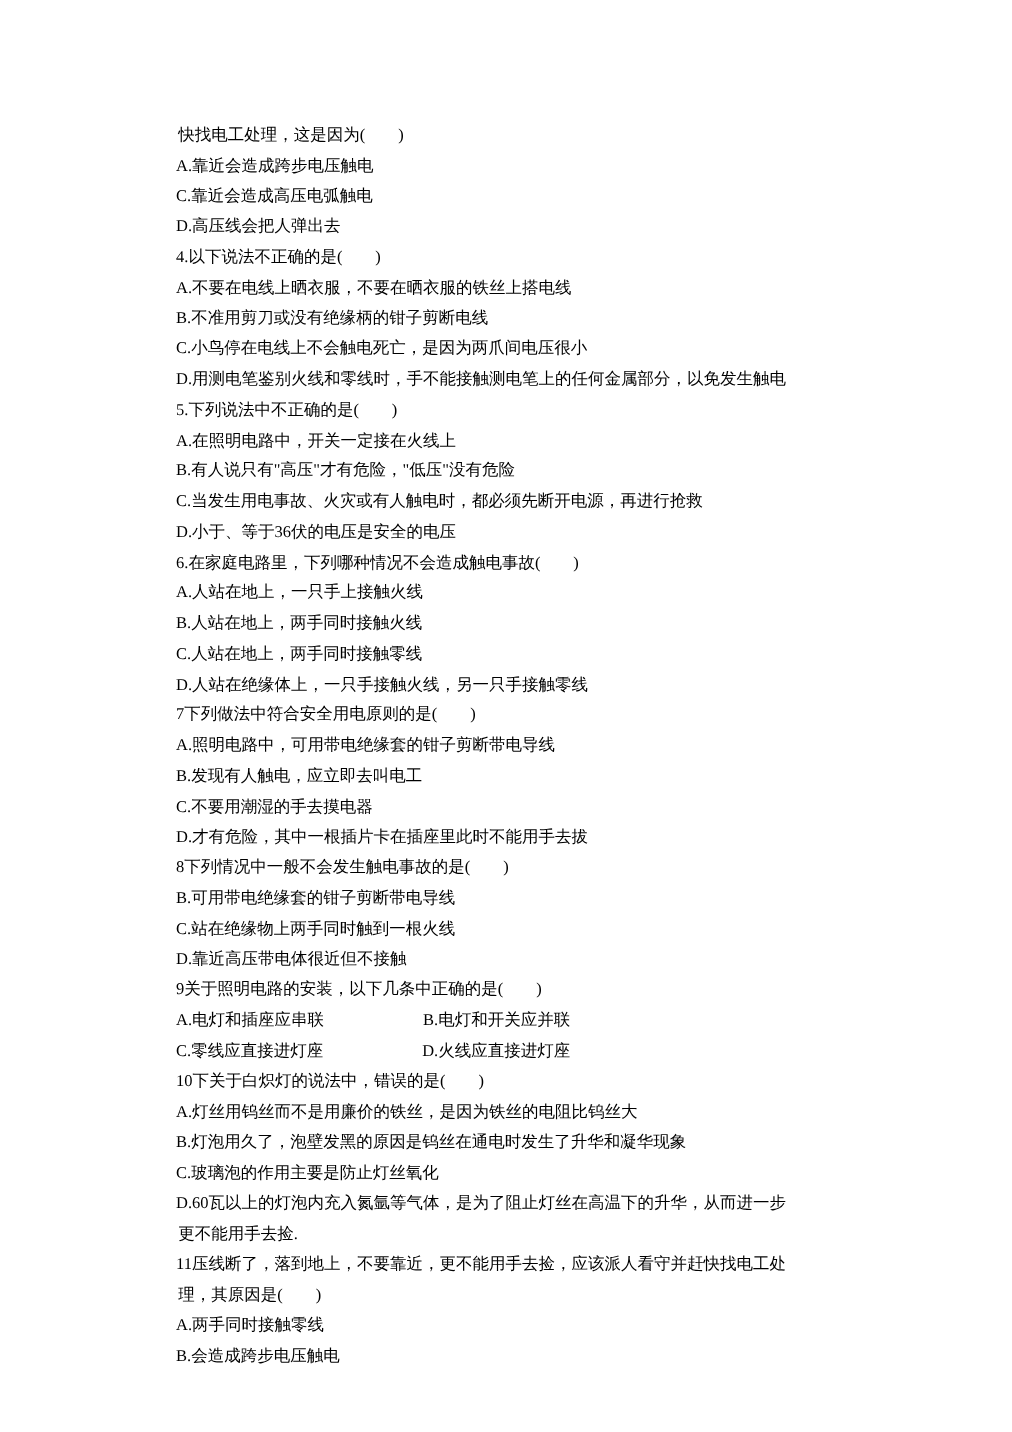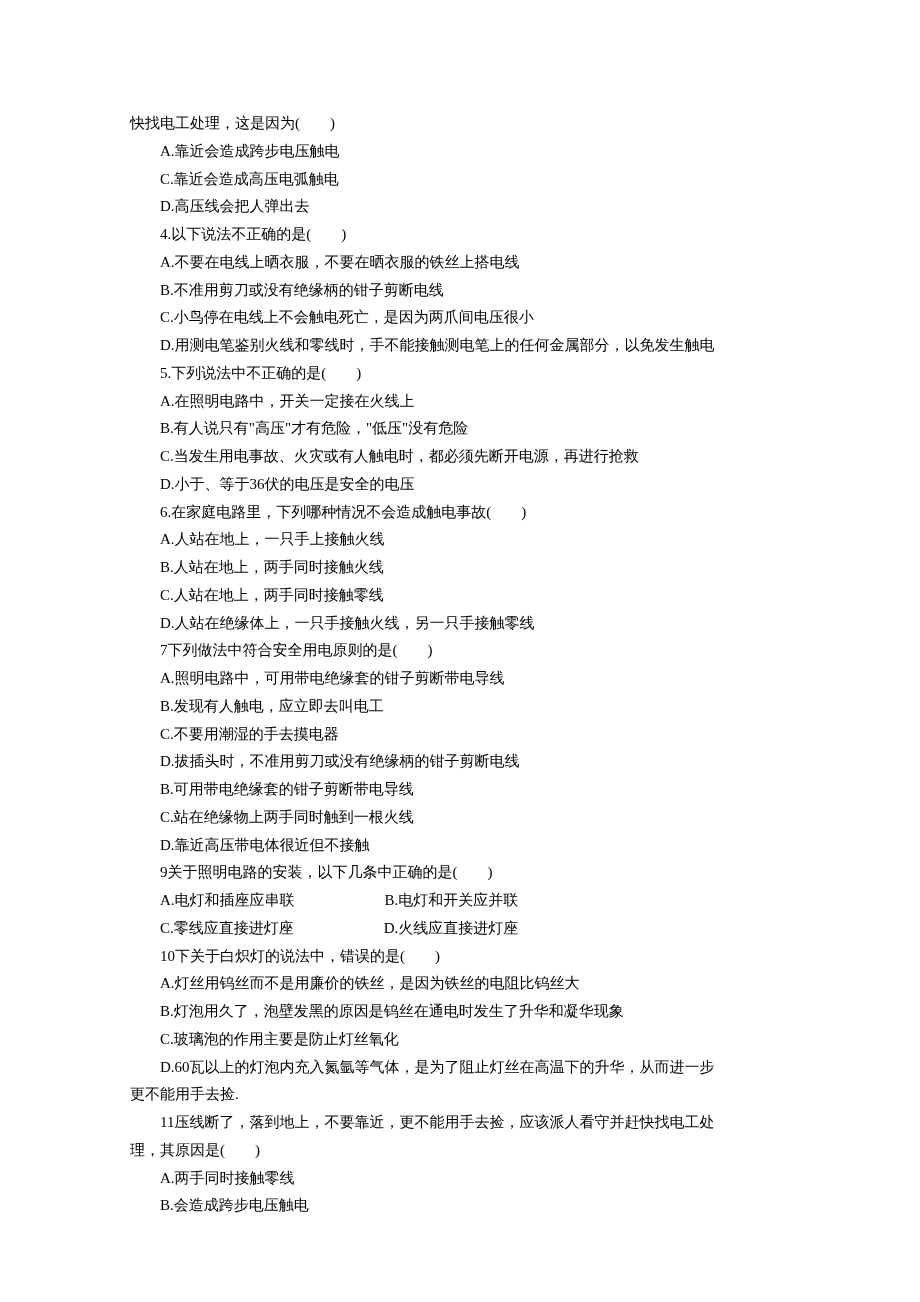--- a/index.html
+++ b/index.html
@@ -14,20 +14,21 @@
       box-sizing: border-box;
     }
     .line {
       white-space: pre-wrap;
     }
     .indent {
       text-indent: 2em;
     }
     .noindent {
       text-indent: 0em;
+      margin-left: 32px;
     }
   </style>
 </head>
 <body>
 
 <div id="doc">
     <div class="line noindent">快找电工处理，这是因为(　　)</div>
     <div class="line indent">A.靠近会造成跨步电压触电</div>
     <div class="line indent">C.靠近会造成高压电弧触电</div>
     <div class="line indent">D.高压线会把人弹出去</div>
@@ -43,21 +44,22 @@
     <div class="line indent">D.小于、等于36伏的电压是安全的电压</div>
     <div class="line indent">6.在家庭电路里，下列哪种情况不会造成触电事故(　　)</div>
     <div class="line indent">A.人站在地上，一只手上接触火线</div>
     <div class="line indent">B.人站在地上，两手同时接触火线</div>
     <div class="line indent">C.人站在地上，两手同时接触零线</div>
     <div class="line indent">D.人站在绝缘体上，一只手接触火线，另一只手接触零线</div>
     <div class="line indent">7下列做法中符合安全用电原则的是(　　)</div>
     <div class="line indent">A.照明电路中，可用带电绝缘套的钳子剪断带电导线</div>
     <div class="line indent">B.发现有人触电，应立即去叫电工</div>
     <div class="line indent">C.不要用潮湿的手去摸电器</div>
-    <div class="line indent">D.拔插头时，不准用剪刀或没有绝缘柄的钳子剪断电线</div>
+    <div class="line indent">D.才有危险，其中一根插片卡在插座里此时不能用手去拔</div>
+    <div class="line indent">8下列情况中一般不会发生触电事故的是(　　)</div>
     <div class="line indent">B.可用带电绝缘套的钳子剪断带电导线</div>
     <div class="line indent">C.站在绝缘物上两手同时触到一根火线</div>
     <div class="line indent">D.靠近高压带电体很近但不接触</div>
     <div class="line indent">9关于照明电路的安装，以下几条中正确的是(　　)</div>
     <div class="line indent">A.电灯和插座应串联　　　　　　B.电灯和开关应并联</div>
     <div class="line indent">C.零线应直接进灯座　　　　　　D.火线应直接进灯座</div>
     <div class="line indent">10下关于白炽灯的说法中，错误的是(　　)</div>
     <div class="line indent">A.灯丝用钨丝而不是用廉价的铁丝，是因为铁丝的电阻比钨丝大</div>
     <div class="line indent">B.灯泡用久了，泡壁发黑的原因是钨丝在通电时发生了升华和凝华现象</div>
     <div class="line indent">C.玻璃泡的作用主要是防止灯丝氧化</div>

